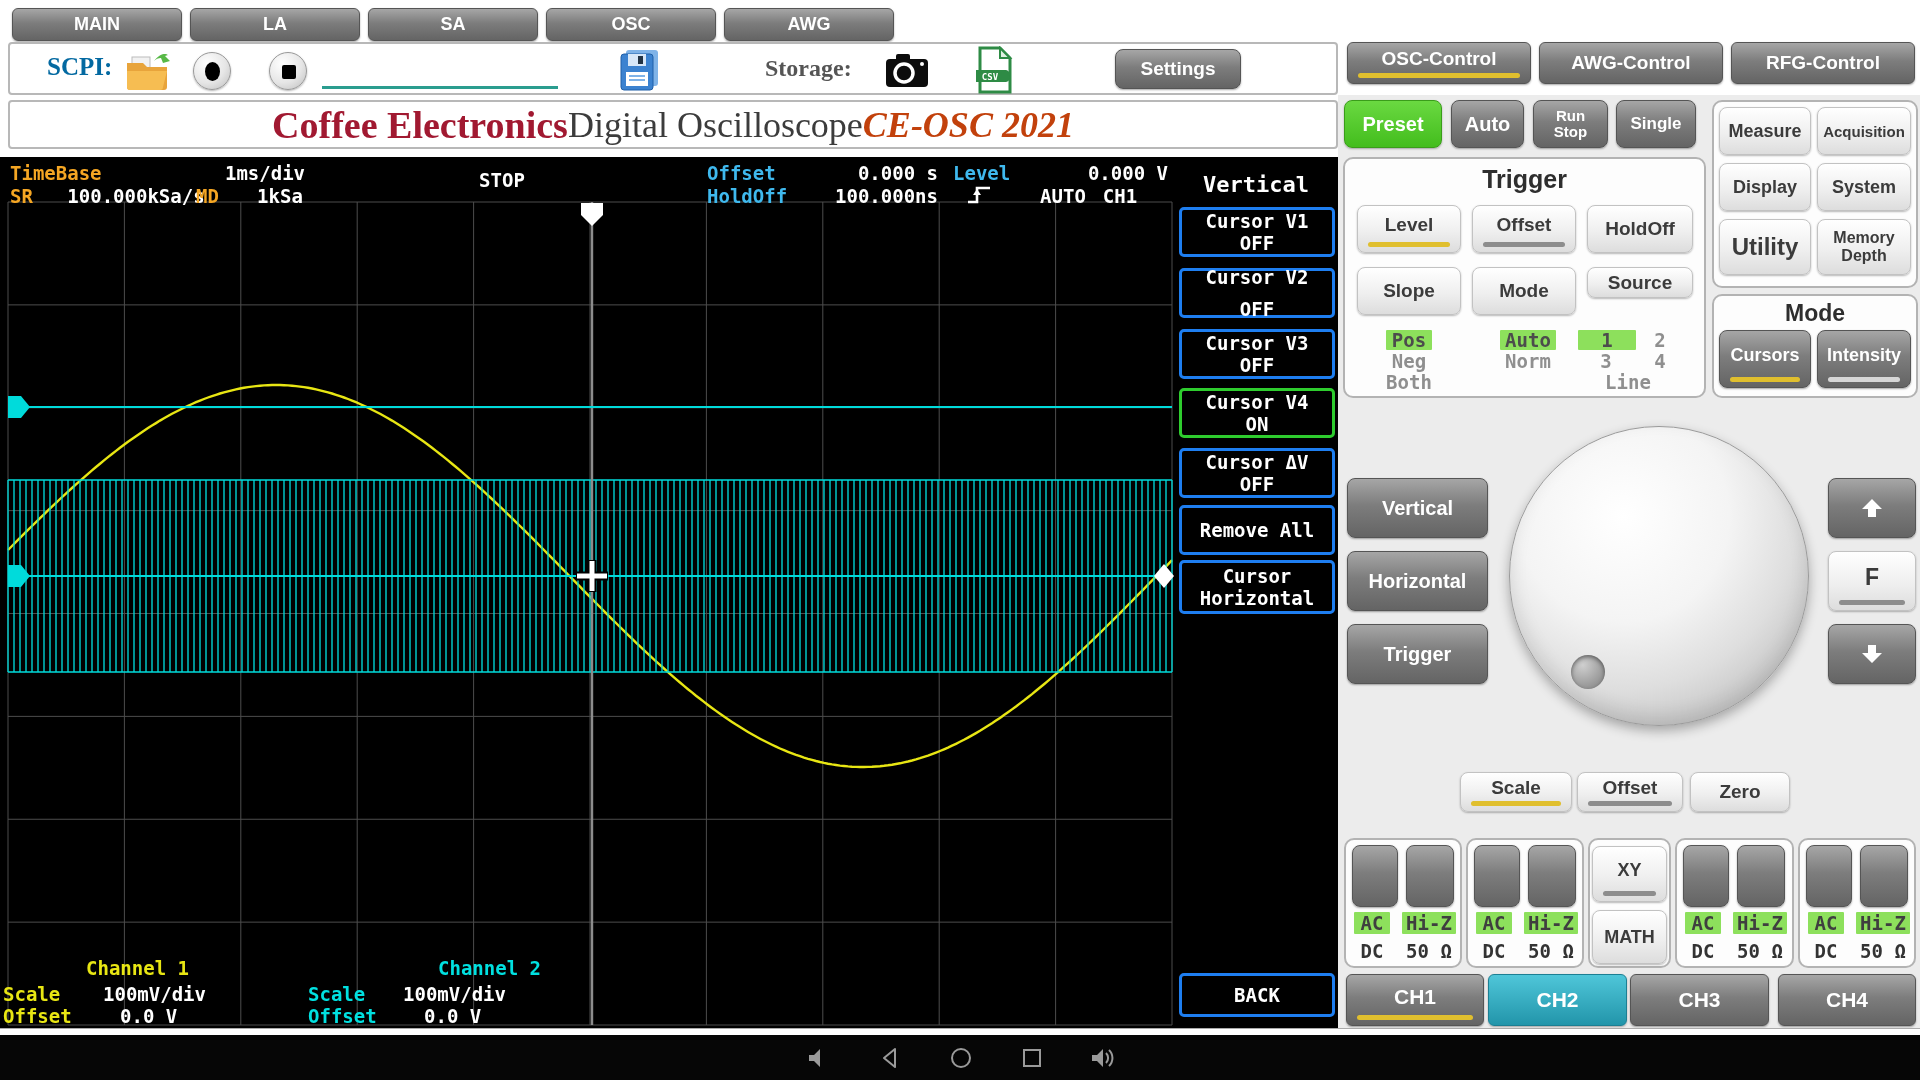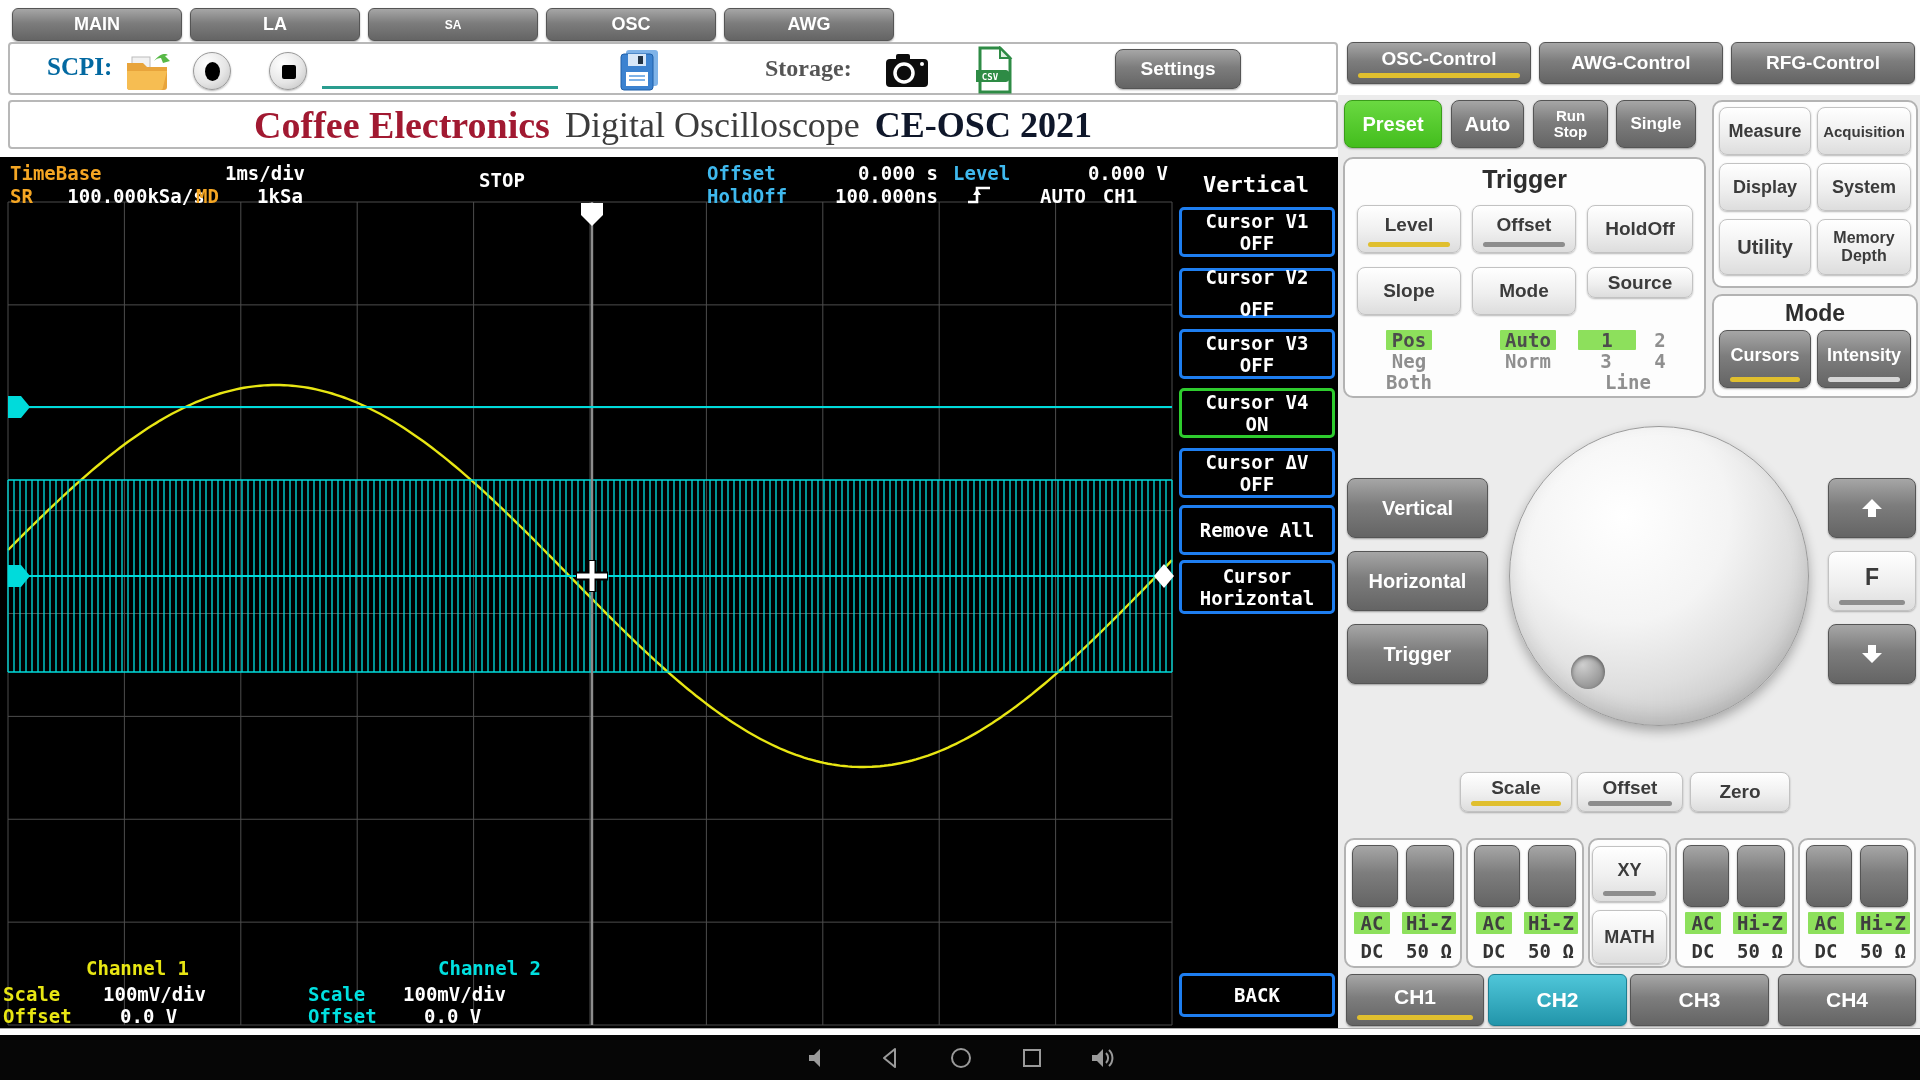--- a/index.html
+++ b/index.html
@@ -60,21 +60,21 @@
 <body>
 
 <div class="screen">
 
   <div class="abs btn-dark" style="left:12px;top:8px;width:170px;height:33px;font-size:18px;border-radius:6px;">
       <span>MAIN</span>
     </div>
   <div class="abs btn-dark" style="left:190px;top:8px;width:170px;height:33px;font-size:18px;border-radius:6px;">
       <span>LA</span>
     </div>
-  <div class="abs btn-dark" style="left:368px;top:8px;width:170px;height:33px;font-size:12px;border-radius:6px;">
+  <div class="abs btn-dark" style="left:368px;top:8px;width:170px;height:33px;font-size:18px;border-radius:6px;">
       <span>SA</span>
     </div>
   <div class="abs btn-dark" style="left:546px;top:8px;width:170px;height:33px;font-size:18px;border-radius:6px;text-align:center;">
       <span>OSC</span>
     </div>
   <div class="abs btn-dark" style="left:724px;top:8px;width:170px;height:33px;font-size:18px;border-radius:6px;">
       <span>AWG</span>
     </div>
 
   <div class="abs white-bar" style="left:8px;top:42px;width:1330px;height:53px;"></div>
@@ -129,24 +129,24 @@
   <div class="abs btn-dark ul-yellow" style="left:1347px;top:42px;width:184px;height:42px;font-size:19px;border-radius:6px;">
       <span style="margin-bottom:8px;">OSC-Control</span>
     </div>
   <div class="abs btn-dark" style="left:1539px;top:42px;width:184px;height:42px;font-size:19px;border-radius:6px;">
       <span>AWG-Control</span>
     </div>
   <div class="abs btn-dark" style="left:1731px;top:42px;width:184px;height:42px;font-size:19px;border-radius:6px;">
       <span>RFG-Control</span>
     </div>
 
-  <div class="abs white-bar" style="left:8px;top:100px;width:1330px;height:49px;display:flex;align-items:center;justify-content:center;gap:15px;">
+  <div class="abs white-bar" style="left:8px;top:100px;width:1330px;height:49px;display:flex;align-items:center;justify-content:center;gap:0;">
     <span class="serif" style="font-size:38px;font-weight:bold;color:#a11931;">Coffee Electronics</span>
     <span class="serif" style="font-size:36px;color:#3c3c3c;">Digital Oscilloscope</span>
-    <span class="serif" style="font-size:36px;font-weight:bold;color:#0f172a;">CE-OSC 2021</span>
+    <span class="serif" style="font-size:36px;font-weight:bold;color:#c2410c;font-style:italic;">CE-OSC 2021</span>
   </div>
 
   <div class="abs" style="left:1338px;top:95px;width:582px;height:933px;background:#ececec;"></div>
 
   <div class="abs scope" style="left:0;top:157px;width:1338px;height:871px;">
 
     <svg id="scope-svg" class="abs" style="left:0;top:0;" width="1338" height="871">
         <line x1="8" y1="45" x2="8" y2="868" stroke="#4d4d4d" stroke-width="1"></line>
         <line x1="124.4" y1="45" x2="124.4" y2="868" stroke="#4d4d4d" stroke-width="1"></line>
         <line x1="240.8" y1="45" x2="240.8" y2="868" stroke="#4d4d4d" stroke-width="1"></line>
@@ -303,21 +303,21 @@
     </div>
   <div class="abs btn-light" style="left:1817px;top:107px;width:94px;height:48px;font-size:15px;">
       <span>Acquisition</span>
     </div>
   <div class="abs btn-light" style="left:1719px;top:163px;width:92px;height:48px;font-size:18px;">
       <span>Display</span>
     </div>
   <div class="abs btn-light" style="left:1817px;top:163px;width:94px;height:48px;font-size:18px;">
       <span>System</span>
     </div>
-  <div class="abs btn-light" style="left:1719px;top:219px;width:92px;height:56px;font-size:20px;">
+  <div class="abs btn-light" style="left:1719px;top:219px;width:92px;height:56px;font-size:24px;">
       <span>Utility</span>
     </div>
   <div class="abs btn-light" style="left:1817px;top:219px;width:94px;height:56px;font-size:16px;line-height:18px;padding:0 8px;">
       <span>Memory Depth</span>
     </div>
 
   <div class="abs panel" style="left:1712px;top:294px;width:206px;height:104px;"></div>
   <div class="abs" style="left:1712px;top:300px;width:206px;text-align:center;font-size:23px;font-weight:bold;color:#2e2e2e;">Mode</div>
   <div class="abs btn-dark ul-yellow" style="left:1719px;top:330px;width:92px;height:58px;font-size:18px;">
       <span style="margin-bottom:8px;">Cursors</span>

